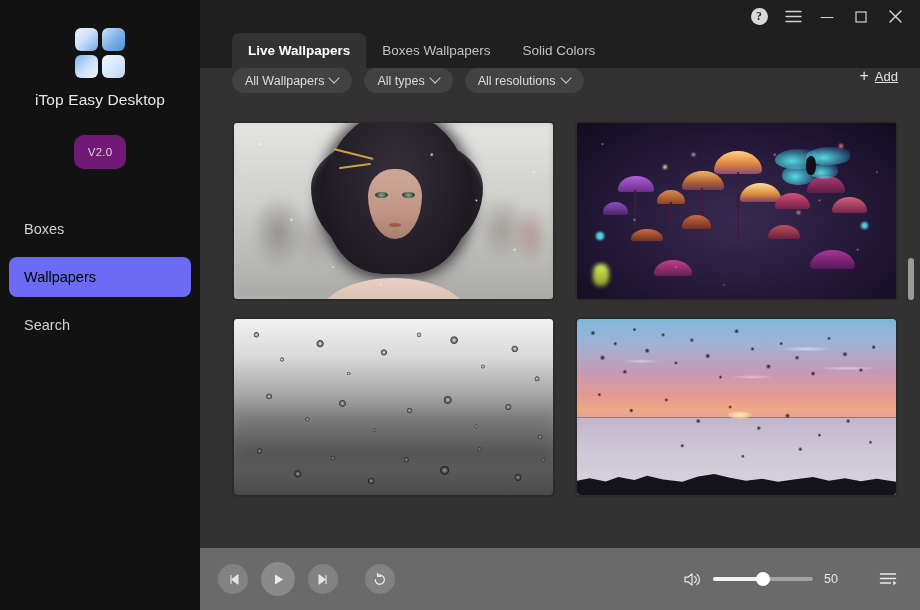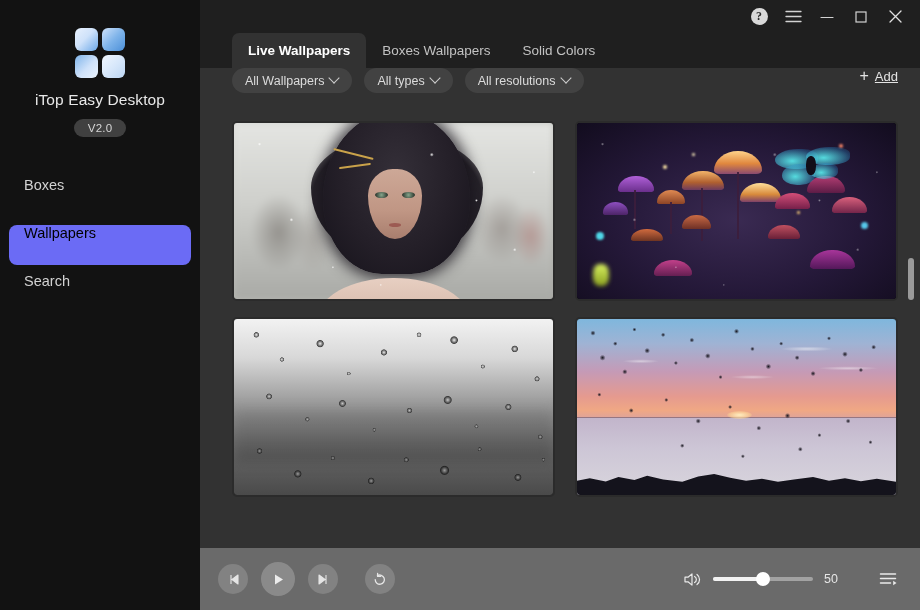--- a/index.html
+++ b/index.html
@@ -29,29 +29,29 @@
   .lc2 { background: linear-gradient(135deg,#cfe2fa 0%,#7fb4ea 50%,#4b8fd8 100%); }
   .lc3 { background: linear-gradient(135deg,#7fb4ea 0%,#cfe2fa 55%,#eaf3fd 100%); }
   .lc4 { background: linear-gradient(135deg,#f0f6fe 0%,#d8e8fb 50%,#bcd6f3 100%); }
 
   #app-title {
     margin-top: 13px;
     font-size: 15.5px; color: #e8e8e8; letter-spacing: .1px;
     font-weight: 400;
   }
   #version-badge {
-    margin-top: 10px;
-    background: #404040; color: #d6d6d6;
-    font-size: 11.5px; padding: 3px 14px; border-radius: 10px;
+    margin-top: 26px;
+    background: #701a75; color: #d6d6d6;
+    font-size: 11.5px; padding: 11px 14px; border-radius: 10px;
     letter-spacing: .2px;
   }
 
   #nav { margin-top: 40px; width: 100%; padding: 0 9px; }
   .nav-item {
-    height: 40px; display: flex; 
+    height: 40px; display: flex; align-items: center;
     padding-left: 15px; border-radius: 8px;
     font-size: 14.5px; color: #d2d2d2; margin-bottom: 8px;
     cursor: pointer;
   }
   .nav-item.active { background: #6b6bf5; color: #000000; }
 
   
   #right { flex: 1; height: 610px; position: relative; background: #1f1f1f; display:flex; flex-direction:column; }
 
   

